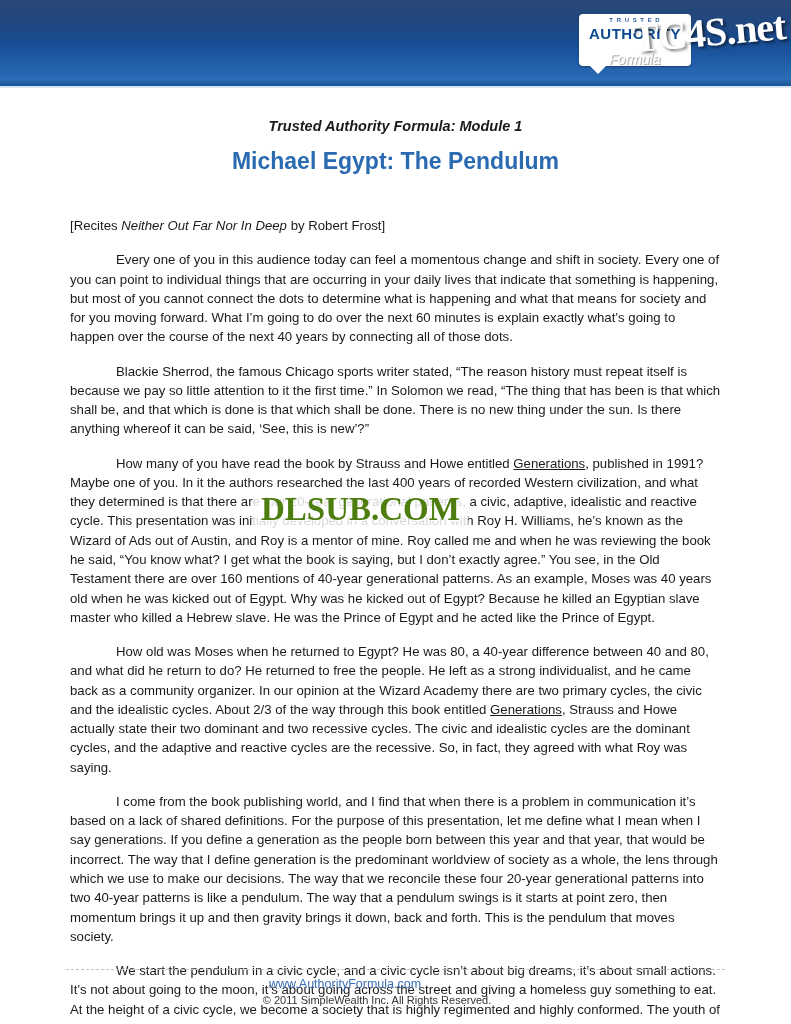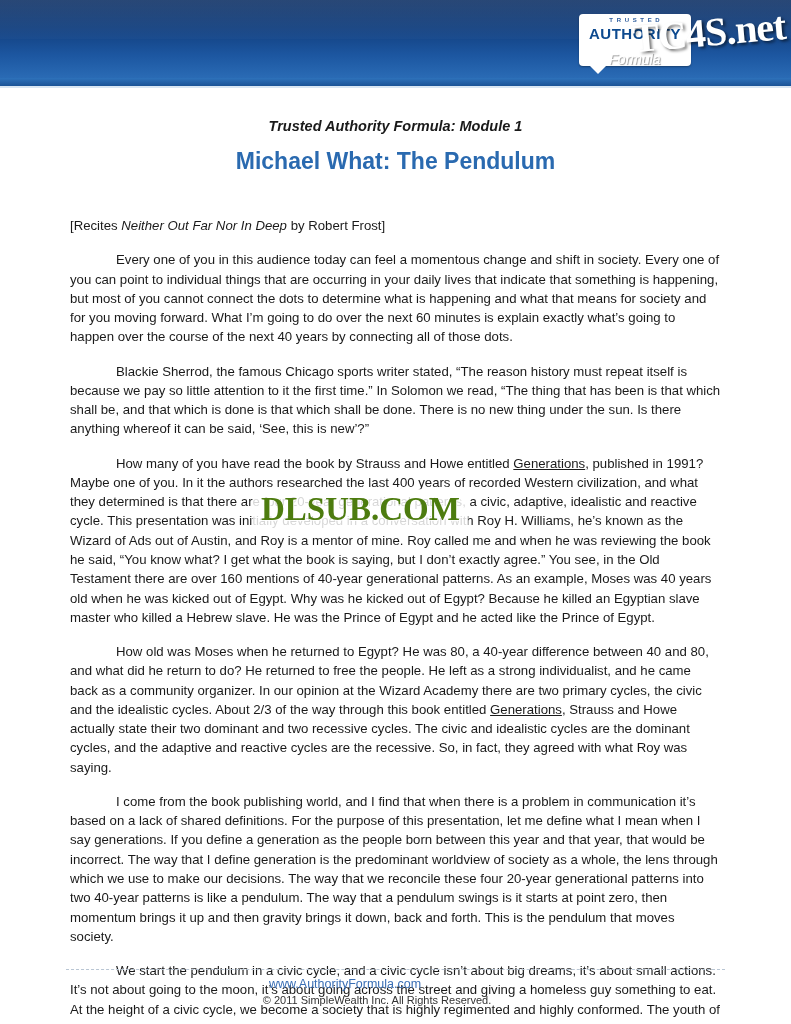--- a/index.html
+++ b/index.html
@@ -244,21 +244,21 @@
       <div class="logo-formula">Formula</div>
     </div>
 
     <div class="tc4s-watermark">TC4S.net</div>
   </div>
   <div class="header-blue-bar"></div>
   <div class="header-thin-line"></div>
 
   <div class="content">
     <div class="doc-subtitle">Trusted Authority Formula: Module 1</div>
-    <div class="doc-title">Michael What: The Pendulum</div>
+    <div class="doc-title">Michael Egypt: The Pendulum</div>
 
     <div class="body-text">
 
       <p>
         <span>[Recites </span><span class="it">Neither Out Far Nor In Deep</span><span> by Robert Frost]</span>
       </p>
 
       <p class="indent">Every one of you in this audience today can feel a momentous change and shift in society. Every one of you can point to individual things that are occurring in your daily lives that indicate that something is happening, but most of you cannot connect the dots to determine what is happening and what that means for society and for you moving forward. What I’m going to do over the next 60 minutes is explain exactly what’s going to happen over the course of the next 40 years by connecting all of those dots.</p>
 
       <p class="indent">Blackie Sherrod, the famous Chicago sports writer stated, “The reason history must repeat itself is because we pay so little attention to it the first time.” In Solomon we read, “The thing that has been is that which shall be, and that which is done is that which shall be done. There is no new thing under the sun. Is there anything whereof it can be said, ‘See, this is new’?”</p>

